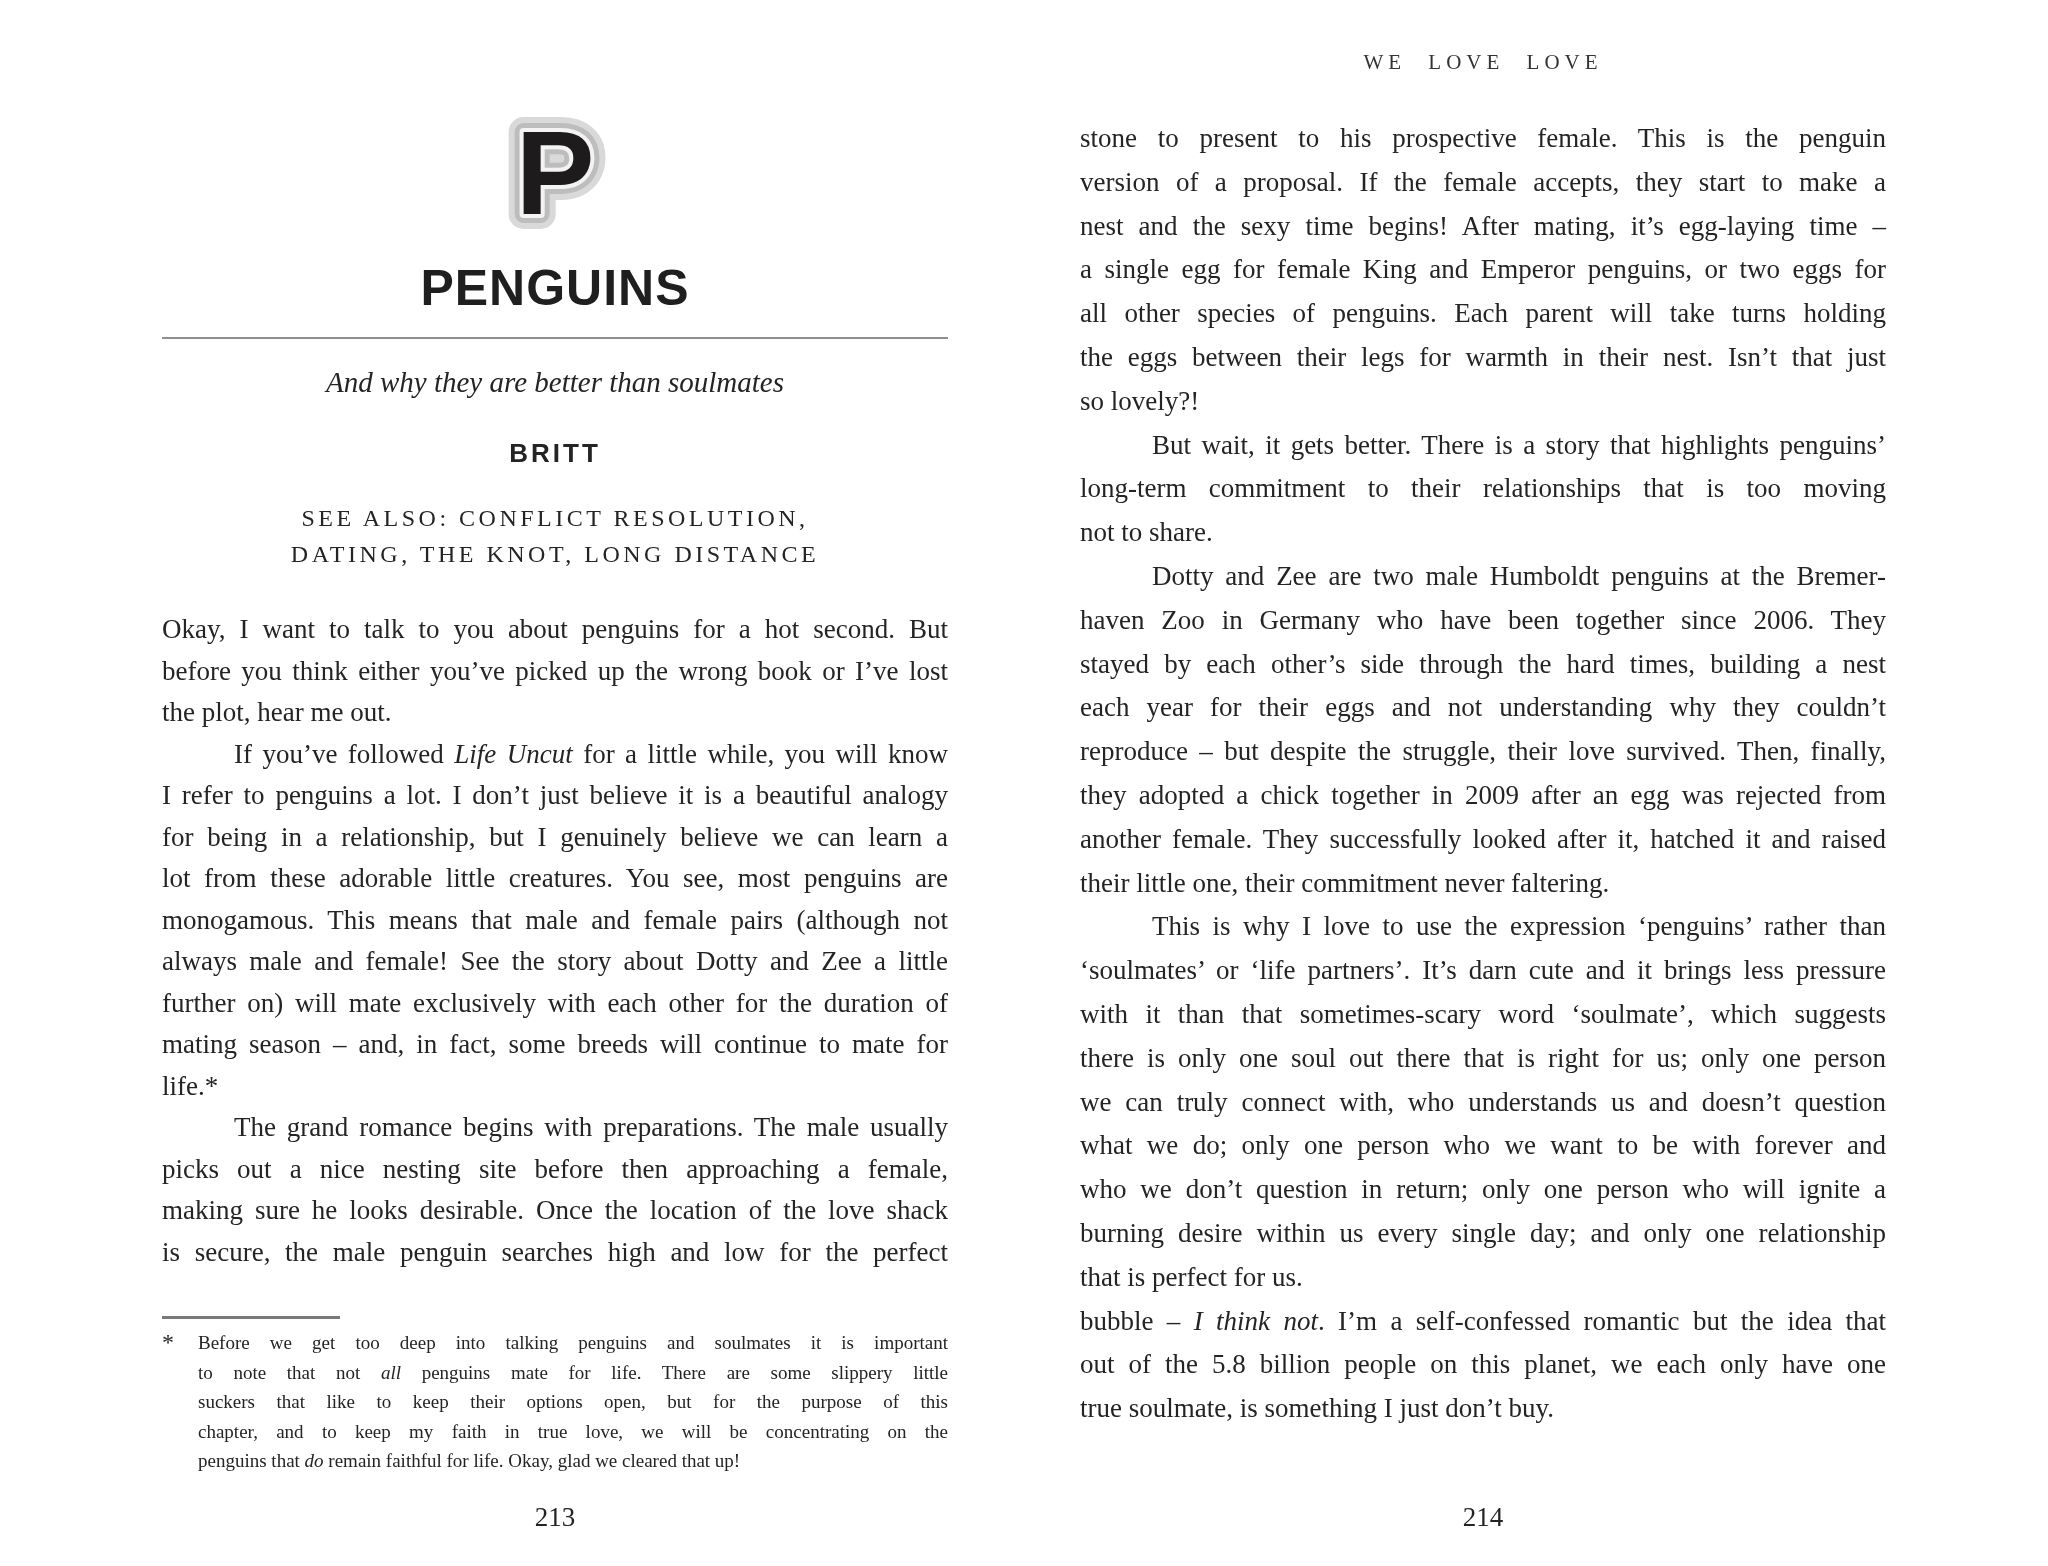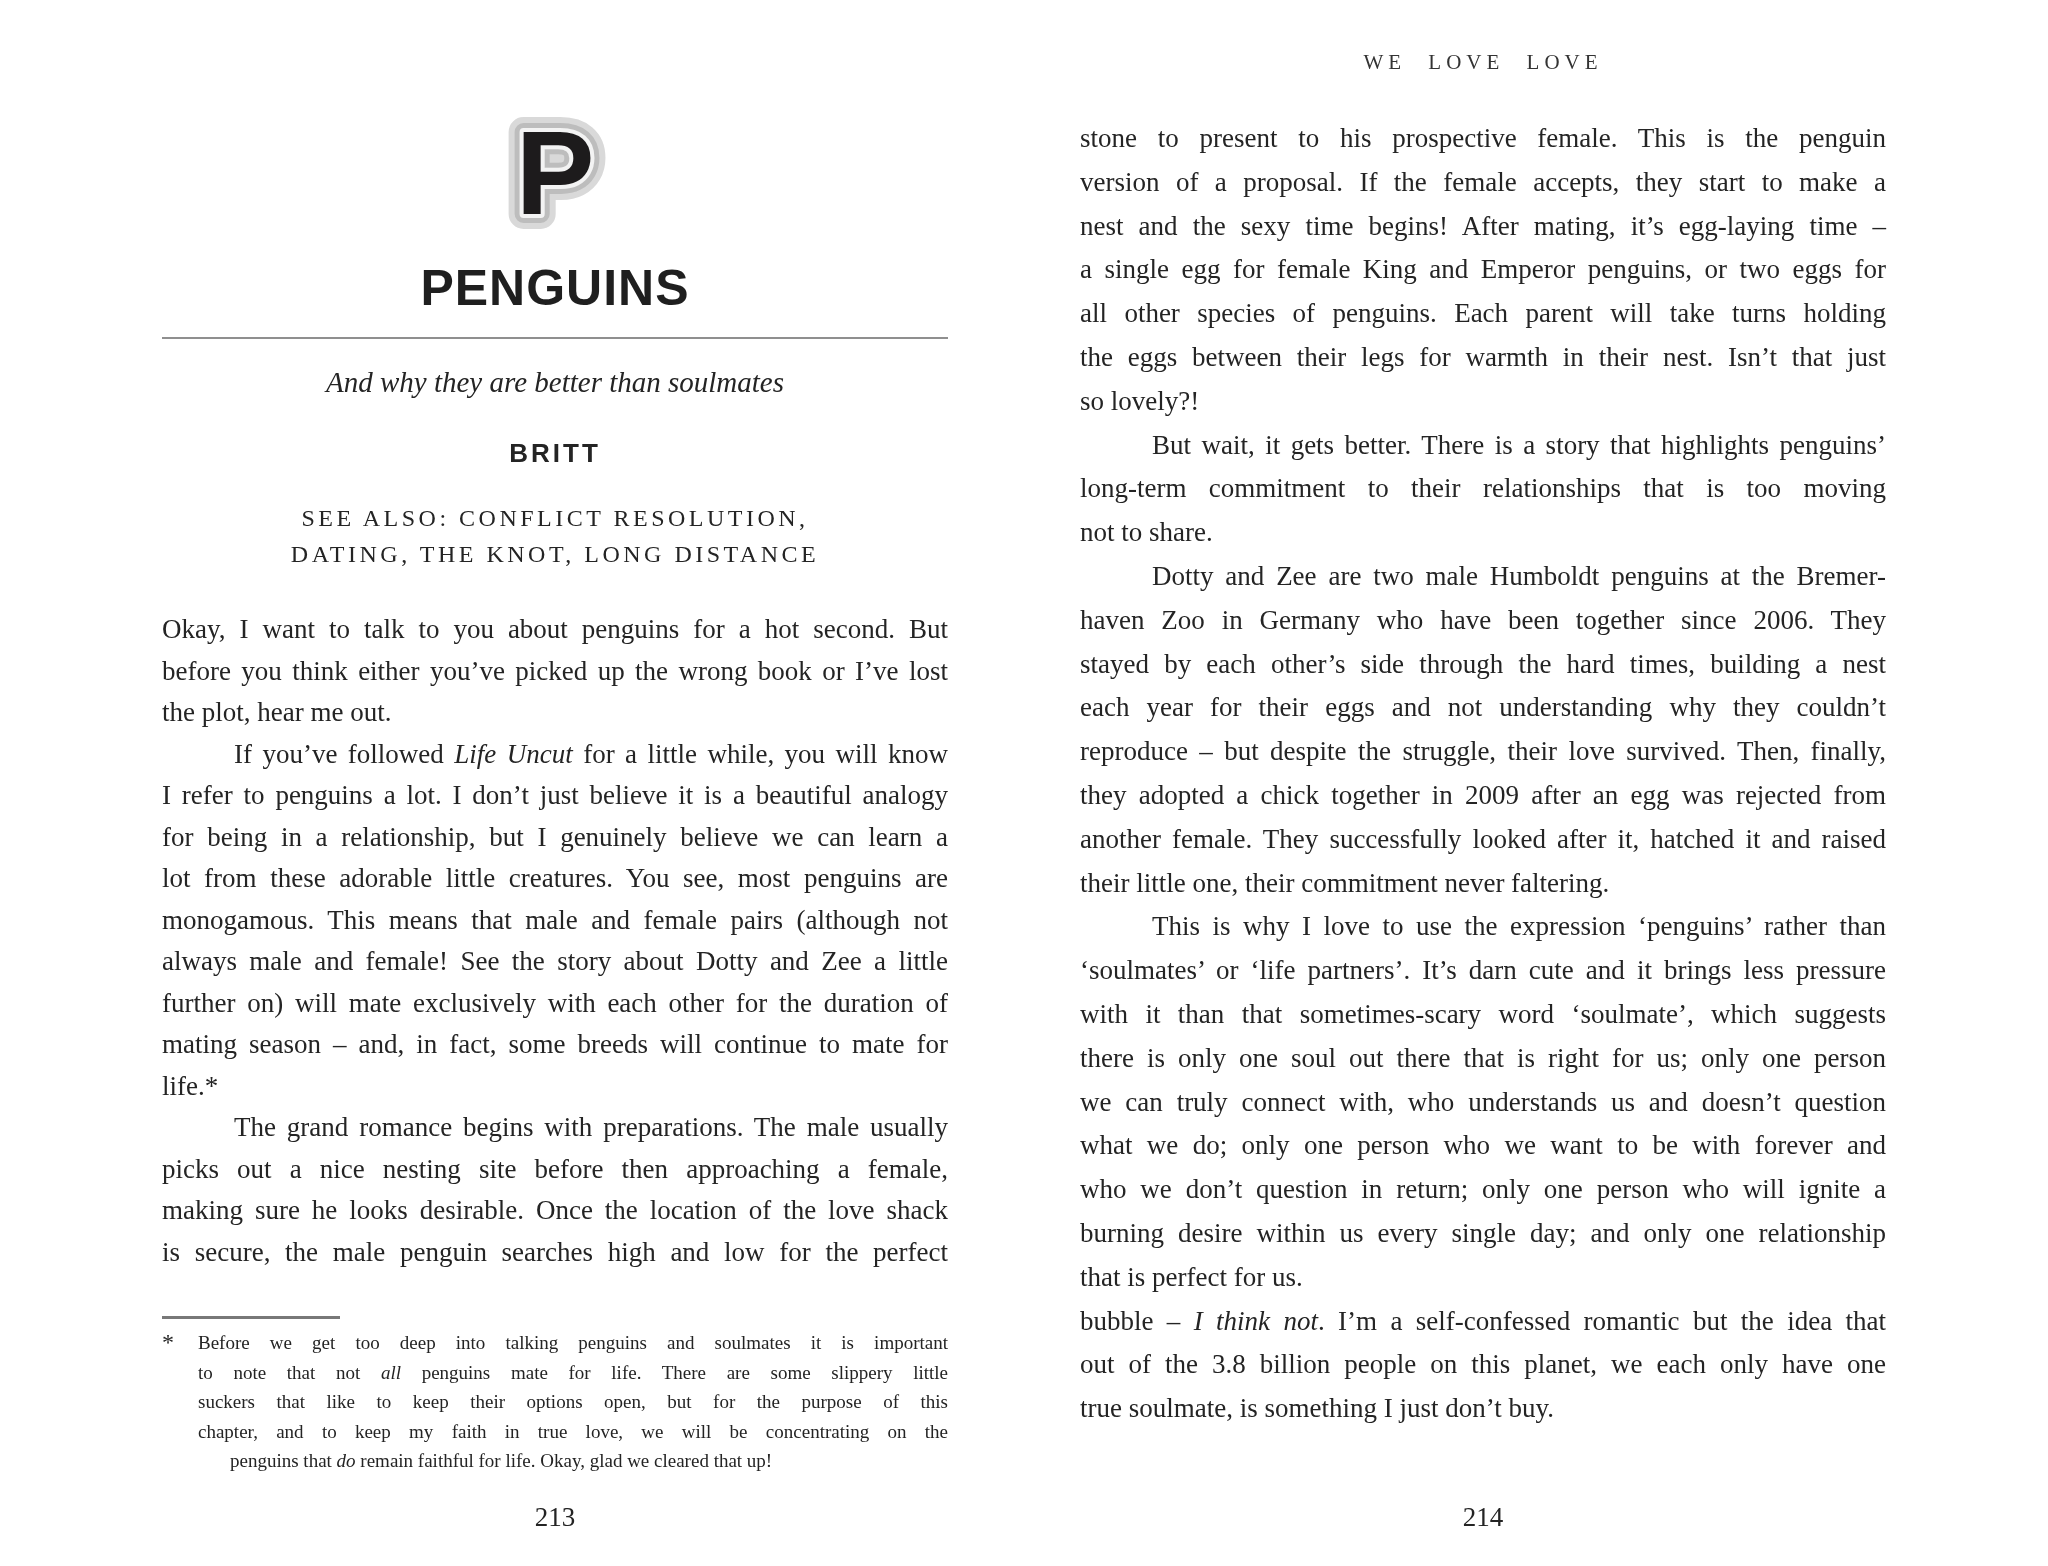--- a/index.html
+++ b/index.html
@@ -42,21 +42,21 @@
   #right-body{top:117px;line-height:43.8px;font-family:Liberation Serif, serif;}
   .bl{text-align:justify;text-align-last:justify;white-space:normal;}
   .bl.fin{text-align-last:left;}
   .bl.ind{text-indent:72px;}
 
   
   .fn-rule{top:1316px;width:178px;height:3px;background:#787878;}
   .fn-marker{position:absolute;top:1328px;left:0;font-size:24px;line-height:29.5px;}
   .footnote{top:1328px;padding-left:36px;font-size:19px;line-height:29.5px;}
   .footnote .bl{text-align:justify;text-align-last:justify;}
-  .footnote .bl.fin{text-align-last:left;margin-left:32px;}
+  .footnote .bl.fin{text-align-last:left;}
 
   .running-header{top:50px;text-align:center;font-size:21px;
     letter-spacing:5px;word-spacing:12px;color:#333;}
   .page-number{top:1502px;text-align:center;font-size:27px;line-height:30px;}
   i{font-style:italic;}
 </style>
 </head>
 <body>
 
 <div id="spread">
@@ -143,20 +143,20 @@
         <div class="bl ind">This is why I love to use the expression ‘penguins’ rather than</div>
         <div class="bl">‘soulmates’ or ‘life partners’. It’s darn cute and it brings less pressure</div>
         <div class="bl">with it than that sometimes-scary word ‘soulmate’, which suggests</div>
         <div class="bl">there is only one soul out there that is right for us; only one person</div>
         <div class="bl">we can truly connect with, who understands us and doesn’t question</div>
         <div class="bl">what we do; only one person who we want to be with forever and</div>
         <div class="bl">who we don’t question in return; only one person who will ignite a</div>
         <div class="bl">burning desire within us every single day; and only one relationship</div>
         <div class="bl fin">that is perfect for us.</div>
         <div class="bl">bubble – <i>I think not</i>. I’m a self-confessed romantic but the idea that</div>
-        <div class="bl">out of the 3.8 billion people on this planet, we each only have one</div>
+        <div class="bl">out of the 5.8 billion people on this planet, we each only have one</div>
         <div class="bl fin">true soulmate, is something I just don’t buy.</div>
       </div>
 
     <div class="abs page-number">214</div>
   </div>
 
 </div>
 
 </body></html>

